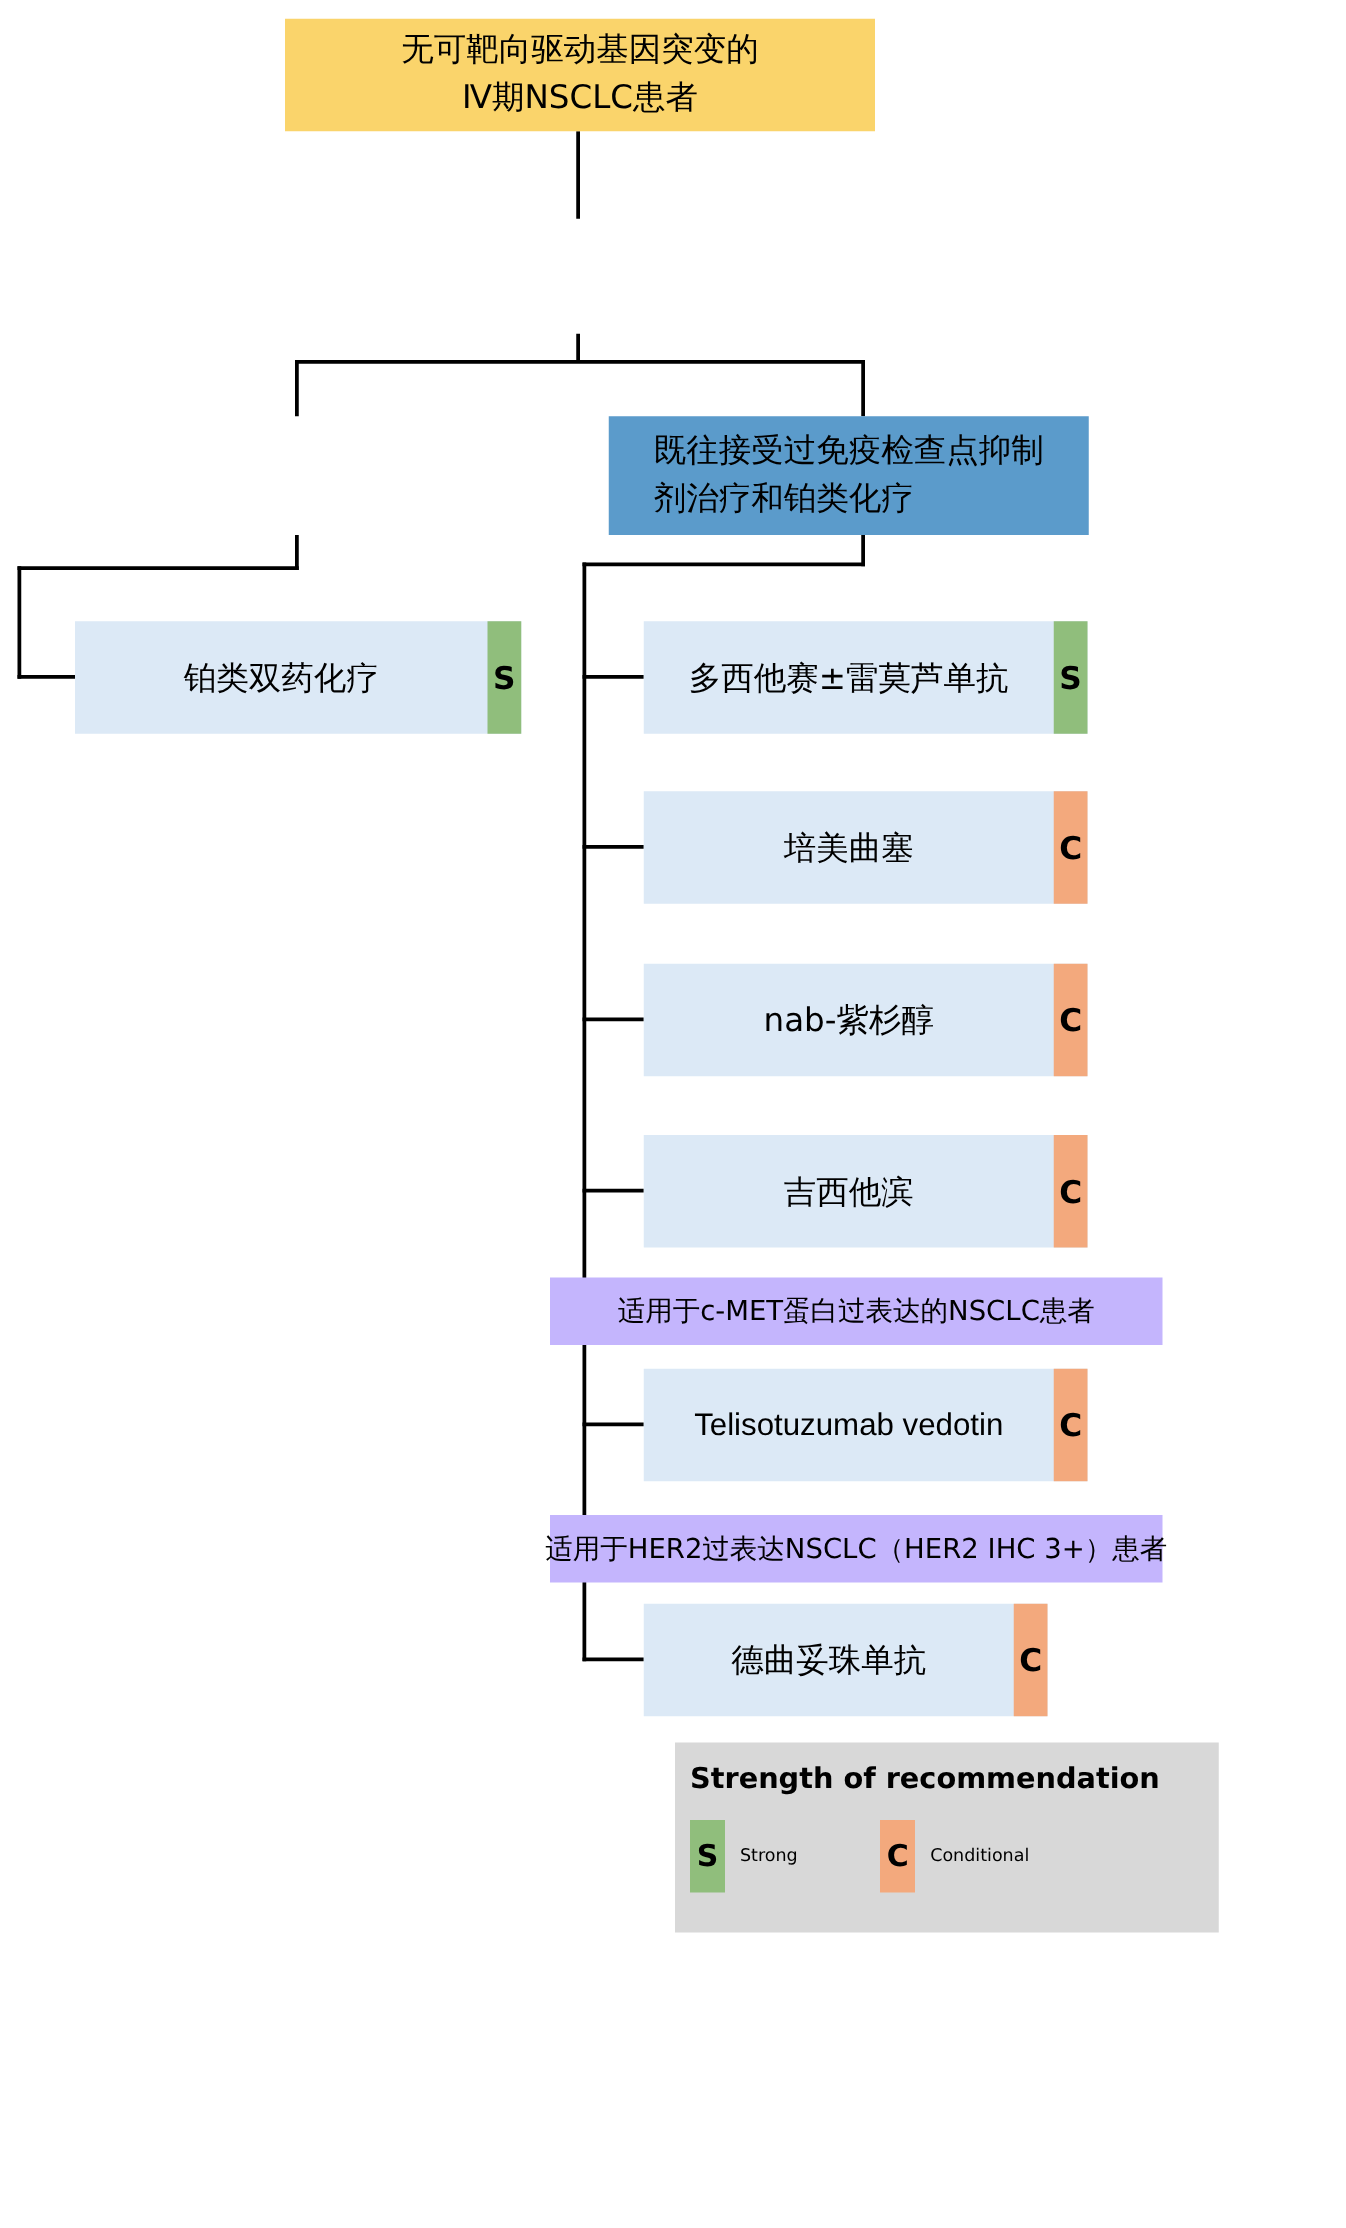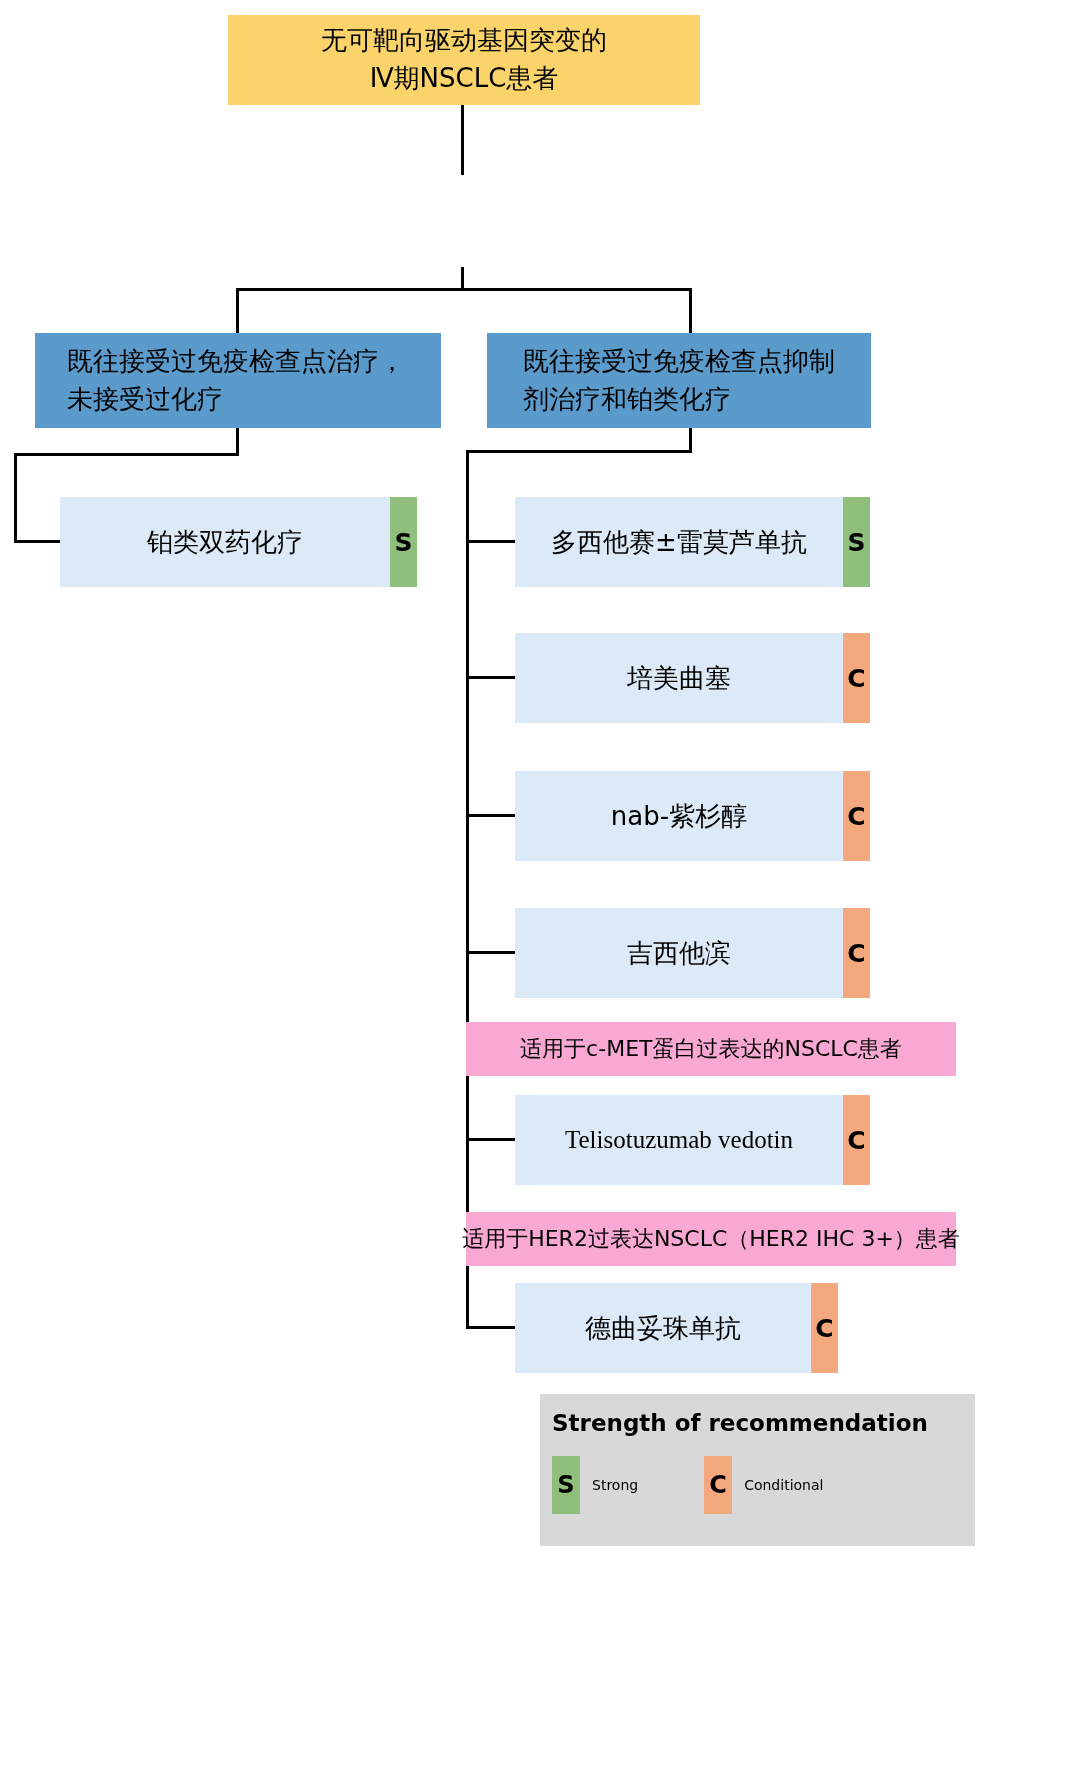--- a/index.html
+++ b/index.html
@@ -37,40 +37,39 @@
   }
   .treat .label {
     flex: 1;
     display: flex;
     align-items: center;
     justify-content: center;
     font-size: 26px;
     text-align: center;
     white-space: nowrap;
   }
-  .treat .label.mono { font-family: Liberation Serif, serif; font-size: 25px; }
+  .treat .label.mono { font-family: Liberation Sans, sans-serif; font-size: 25px; }
   .badge {
     width: 27px;
     display: flex;
     align-items: center;
     justify-content: center;
     font-weight: bold;
     font-size: 25px;
   }
   .badge.s { background: #90BE7C; }
   .badge.c { background: #F3A97D; }
   .note {
     position: absolute;
-    background: #f9a8d4;
+    background: #c4b5fd;
     display: flex;
     align-items: center;
     justify-content: center;
     font-size: 22px;
     white-space: nowrap;
-    margin-left: 26px;
   }
   .legend {
     position: absolute;
     left: 540px; top: 1394px;
     width: 435px; height: 152px;
     background: #D8D8D8;
     padding: 16px 16px 0 12px;
   }
   .legend-title {
     font-weight: bold;
@@ -115,22 +114,20 @@
   <div class="line" style="left:466px; top:676px; width:49px; height:3px;"></div>
   <div class="line" style="left:466px; top:814px; width:49px; height:3px;"></div>
   <div class="line" style="left:466px; top:951px; width:49px; height:3px;"></div>
   <div class="line" style="left:466px; top:1138px; width:49px; height:3px;"></div>
   <div class="line" style="left:466px; top:1326px; width:49px; height:3px;"></div>
 
   <div class="box node-yellow" style="left:228px; top:15px; width:472px; height:90px;">无可靶向驱动基因突变的
 Ⅳ期NSCLC患者</div>
 
 
-  <div class="box node-blue left-align" style="left:35px; top:333px; width:406px; height:95px; padding-left:32px;">既往接受过免疫检查点治疗，
-未接受过化疗</div>
 
   <div class="box node-blue left-align" style="left:487px; top:333px; width:384px; height:95px; padding-left:36px;">既往接受过免疫检查点抑制
 剂治疗和铂类化疗</div>
 
   <div class="treat" style="left:60px; top:497px; width:357px; height:90px;">
     <span class="label">铂类双药化疗</span>
     <span class="badge s">S</span>
   </div>
 
   <div class="treat" style="left:515px; top:497px; width:355px; height:90px;">

